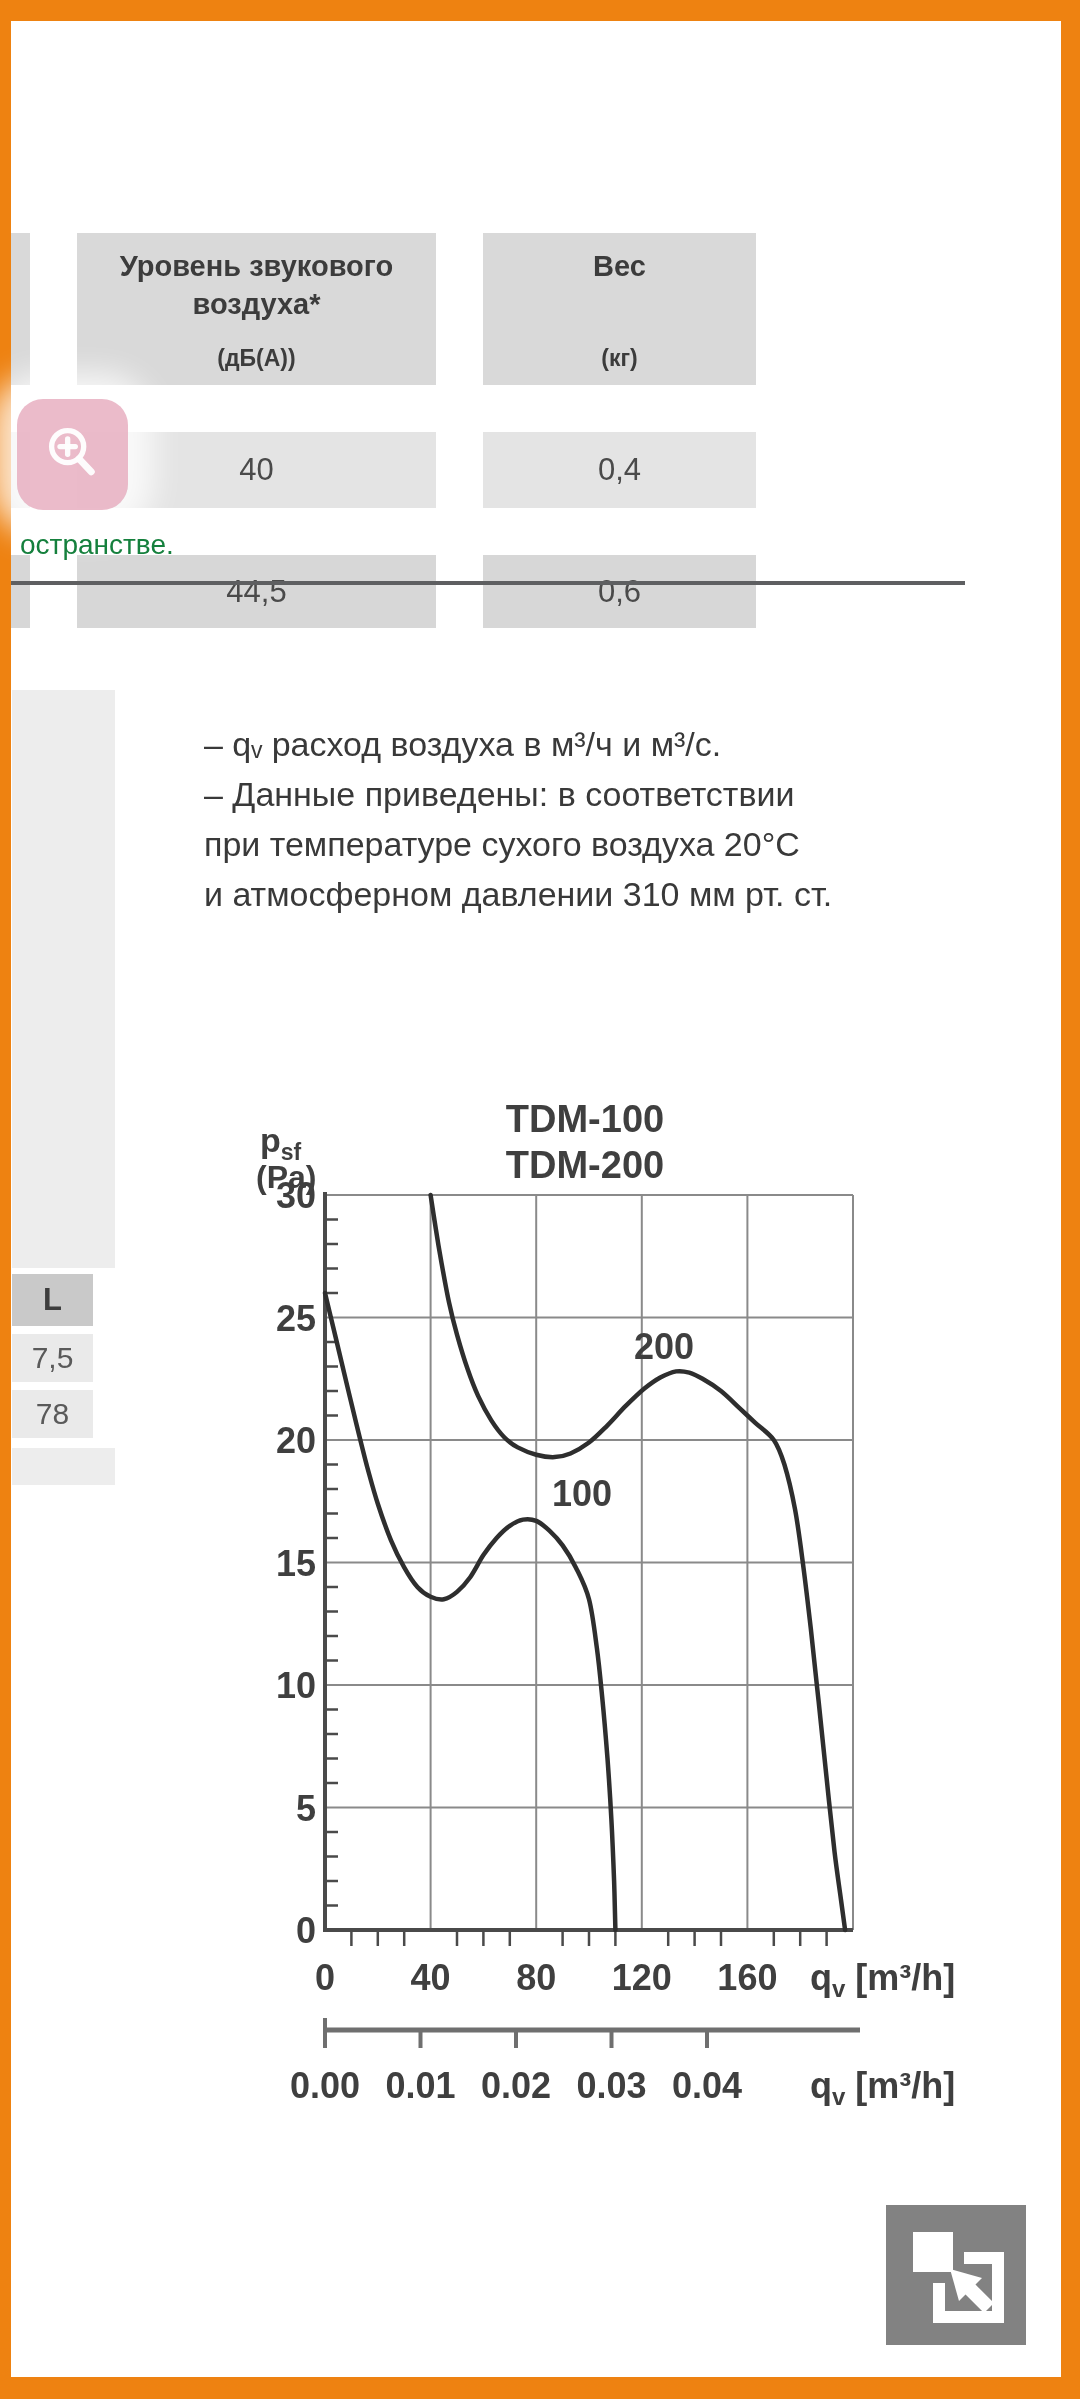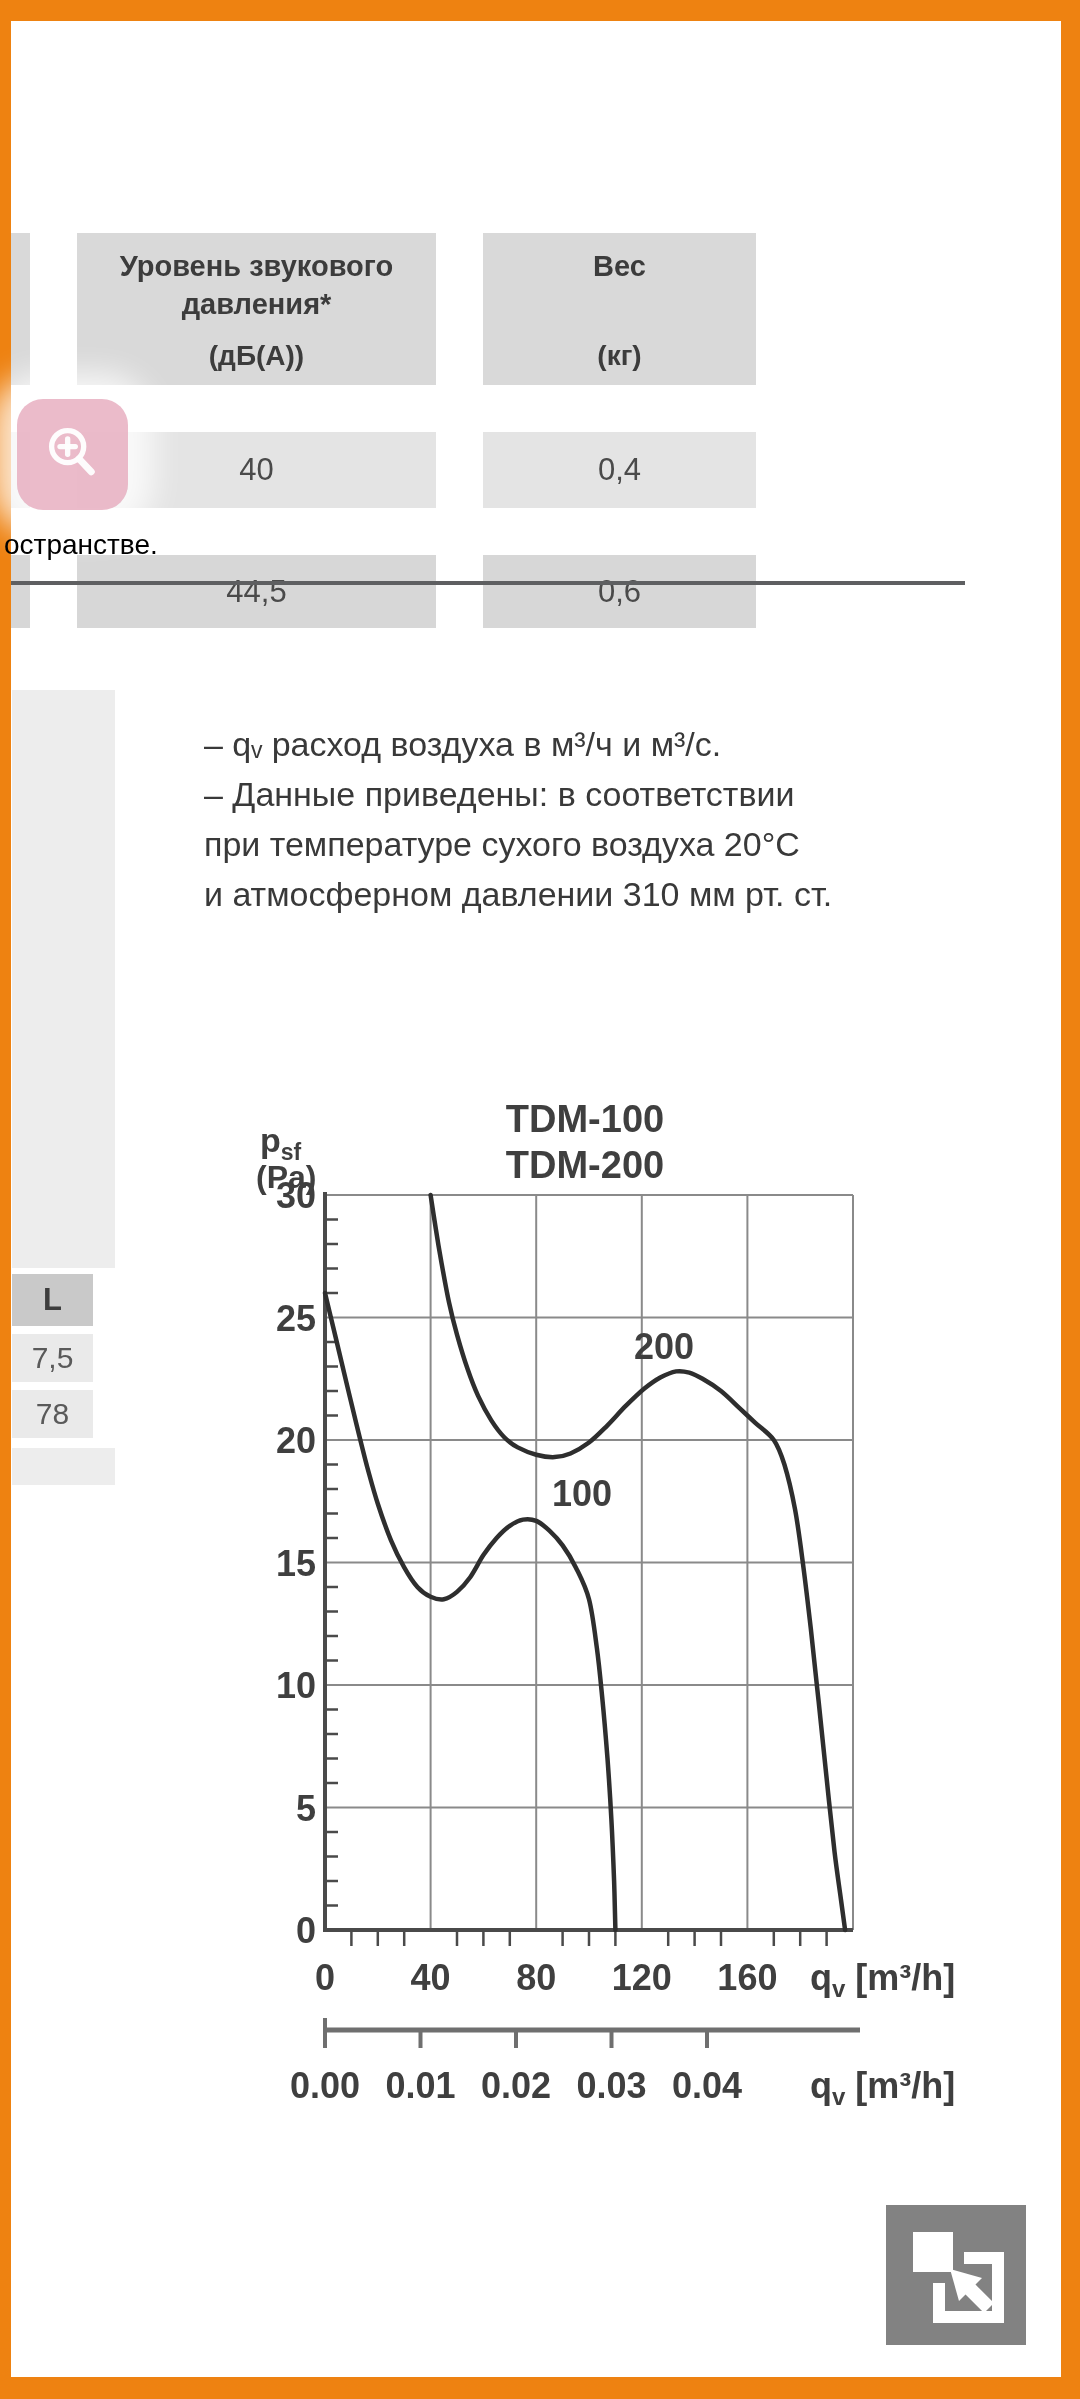--- a/index.html
+++ b/index.html
@@ -15,29 +15,29 @@
   
   .toptable{position:absolute;left:11px;top:233px;display:grid;
             grid-template-columns:19px 359px 273px;grid-template-rows:152px 76px 73px;
             column-gap:10px;row-gap:9px;gap:47px;}
   .cell{display:flex;align-items:center;justify-content:center;}
   .bg-h{background:#d9d9d9;}
   .bg-r1{background:#e4e4e4;}
   .bg-r2{background:#d7d7d7;}
   .th{flex-direction:column;text-align:center;}
   .th .tt{margin-top:14px;font-weight:bold;font-size:29px;line-height:38px;color:#3c3c3c;}
-  .th .unit{margin-top:auto;margin-bottom:13px;font-weight:bold;font-size:28px;color:#3c3c3c;}
+  .th .unit{margin-top:auto;margin-bottom:13px;font-weight:bold;font-size:23px;color:#3c3c3c;}
   .td{font-size:31px;color:#4a4a4a;}
 
   
   .zoom-btn{position:absolute;left:17px;top:399px;width:111px;height:111px;border-radius:26px;
             background:rgba(234,183,199,0.95);box-shadow:0 0 30px 26px rgba(255,255,255,0.78);
             display:flex;align-items:center;justify-content:center;cursor:pointer;}
 
-  .footnote{position:absolute;left:4px;top:529px;font-size:28px;color:#000000;}
+  .footnote{position:absolute;left:20px;top:529px;font-size:28px;color:#15803d;}
   .divider{position:absolute;left:11px;top:581px;width:954px;height:4px;background:#5e5f61;}
   .heading{position:absolute;left:204px;top:646px;font-size:43px;font-weight:bold;color:#2d2d2d;letter-spacing:0.5px;}
   .bullets{position:absolute;left:204px;top:719px;font-size:34px;line-height:50px;color:#393939;white-space:nowrap;}
 
   
   .side-strip{position:absolute;left:12px;top:690px;width:103px;height:795px;background:#ededed;}
   .side-frag-bg{position:absolute;left:12px;top:1268px;width:103px;height:180px;background:#ffffff;}
   .side-row{position:absolute;left:12px;width:81px;display:flex;align-items:center;justify-content:center;}
   .side-row.hdr{top:1274px;height:52px;background:#c9c9c9;font-weight:bold;font-size:31px;color:#3d3d3d;}
   .side-row.r1{top:1334px;height:48px;background:#eaeaea;font-size:30px;color:#5a5a5a;}
@@ -58,21 +58,21 @@
   <div class="frame top"></div>
   <div class="frame left"></div>
   <div class="frame right"></div>
   <div class="frame bottom"></div>
 
   <div class="toptable">
     <div class="cell bg-h"></div>
     <div class="cell th bg-h">
       <div class="tt">
         <div>Уровень звукового</div>
-        <div>давления*</div>
+        <div>воздуха*</div>
       </div>
       <div class="unit">(дБ(А))</div>
     </div>
     <div class="cell th bg-h">
       <div class="tt">
         <div>Вес</div>
       </div>
       <div class="unit">(кг)</div>
     </div>
 

